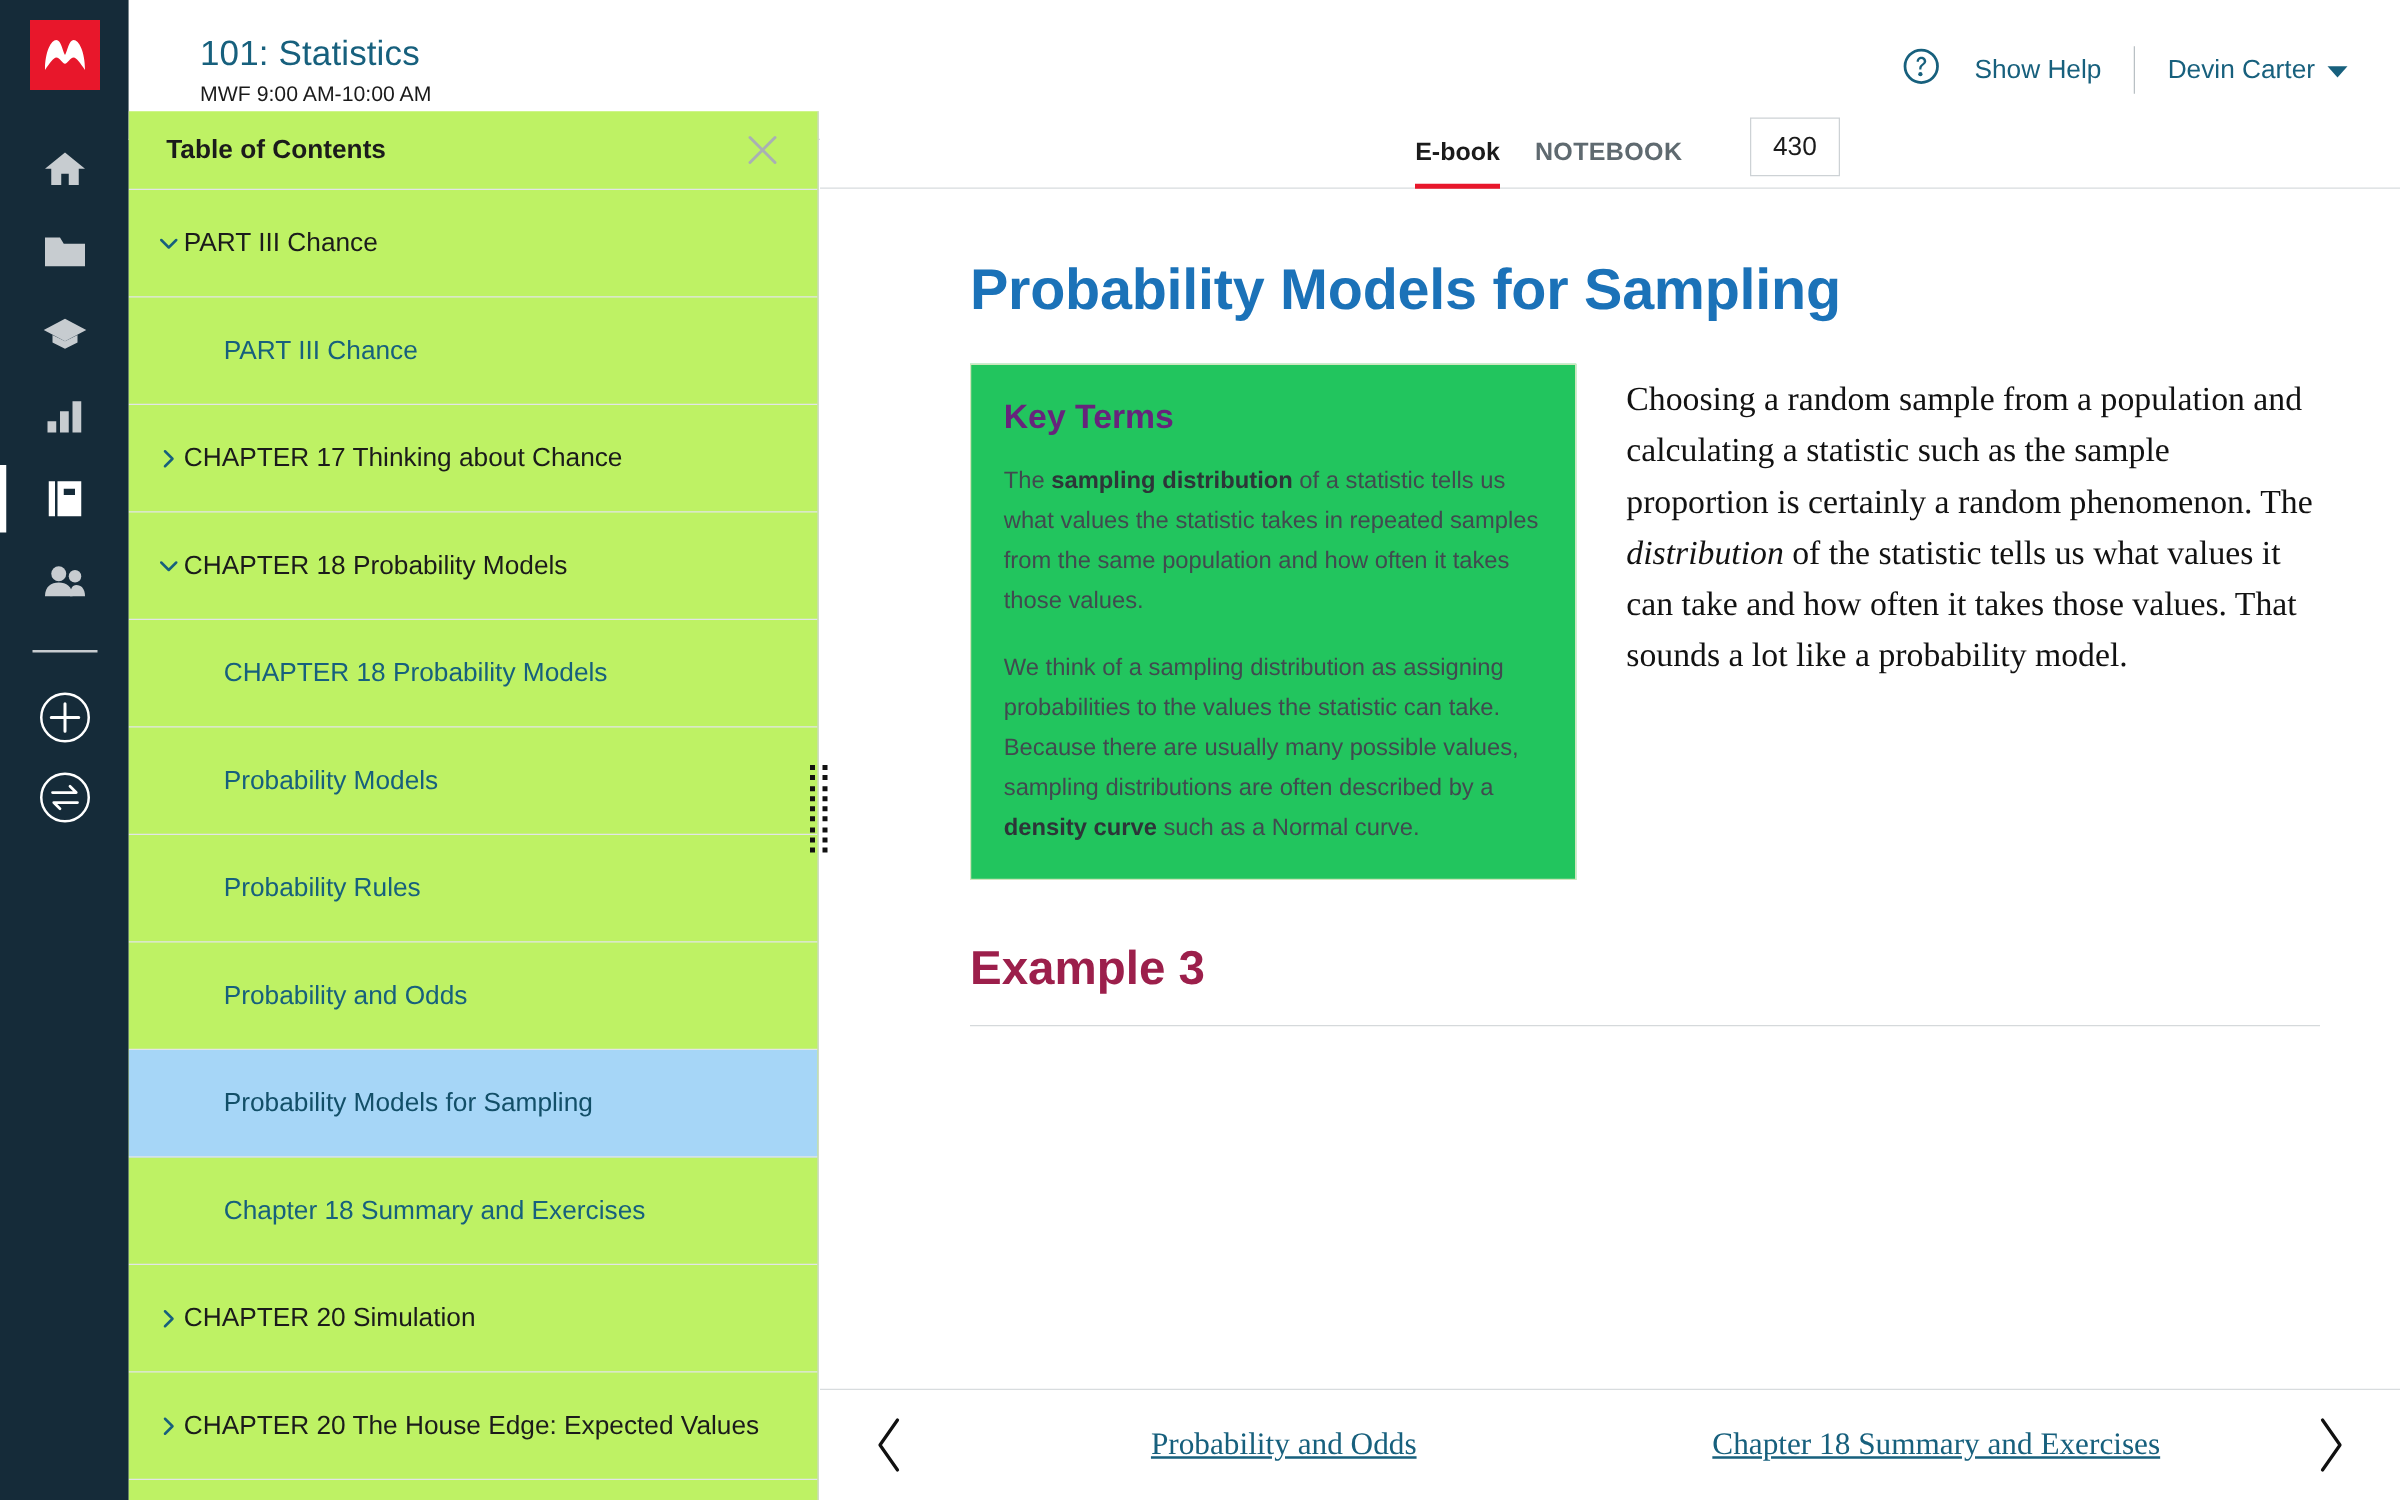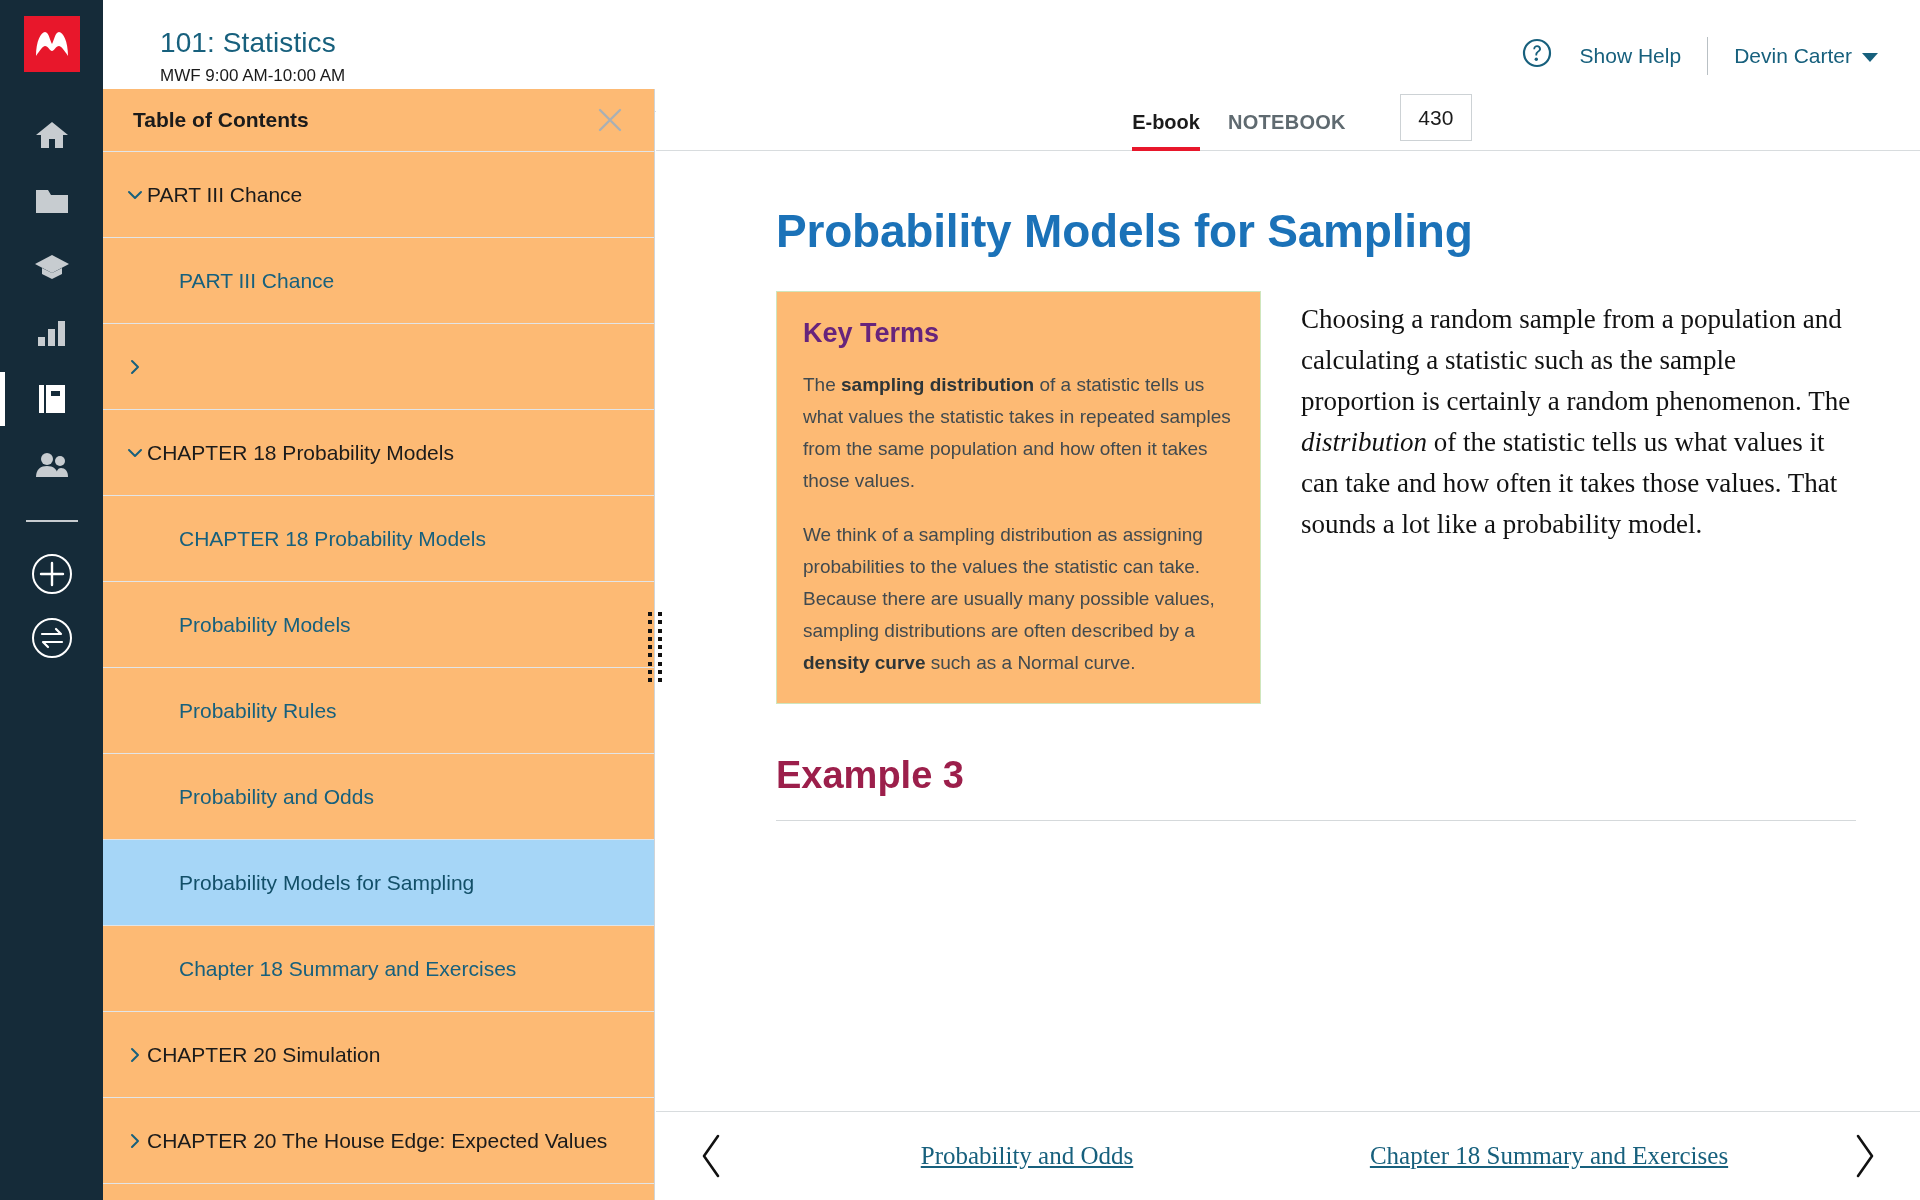--- a/index.html
+++ b/index.html
@@ -85,21 +85,21 @@
     border-left: 8px solid transparent;
     border-right: 8px solid transparent;
     border-top: 9px solid #17607d;
     margin-top: 3px;
   }
 
   
   #toc {
     position: absolute; left: 103px; top: 89px;
     width: 552px; height: 1111px;
-    background: #fdba74;
+    background: #bef264;
     border-right: 1px solid #cfd4d7;
     overflow: hidden;
   }
   #toc-header {
     height: 63px; border-bottom: 1px solid #e2e5e7;
     display: flex; align-items: center; padding: 0 28px 0 30px;
   }
   #toc-title { font-size: 21px; font-weight: bold; color: #1b1b1b; }
   #toc-close {
     margin-left: auto; cursor: pointer; line-height: 0;
@@ -363,20 +363,21 @@
         <div class="toc-row lvl2">
           <div class="spacer"></div>
           <div class="toc-label">PART III Chance</div>
         </div>
         <div class="toc-row lvl1">
           <div class="toc-chev">
             <svg width="20" height="20" viewBox="0 0 20 20">
               <path d="M7 4 L13 10 L7 16" fill="none" stroke="#17607d" stroke-width="2" stroke-linecap="round" stroke-linejoin="round"></path>
             </svg>
           </div>
+          <div class="toc-label">CHAPTER 17 Thinking about Chance</div>
         </div>
         <div class="toc-row lvl1">
           <div class="toc-chev">
             <svg width="20" height="20" viewBox="0 0 20 20">
               <path d="M4 7 L10 13 L16 7" fill="none" stroke="#17607d" stroke-width="2" stroke-linecap="round" stroke-linejoin="round"></path>
             </svg>
           </div>
           <div class="toc-label">CHAPTER 18 Probability Models</div>
         </div>
         <div class="toc-row lvl2">
@@ -451,21 +452,21 @@
       <div id="page-box">430</div>
     </div>
 
     <div id="scrollarea">
       <div id="page">
 
         <div id="doc-title" style="color: rgb(27, 114, 184);">Probability Models for Sampling</div>
 
         <div id="two-col">
 
-          <div id="keyterms" style="background: #fdba74;">
+          <div id="keyterms" style="background: #22c55e;">
             <div id="kt-title" style="color: rgb(103, 36, 124);">Key Terms</div>
             <div id="kt-body">
                 <div class="kt-p"><span>The </span><b>sampling distribution</b><span> of a statistic tells us what values the statistic takes in repeated samples from the same population and how often it takes those values.</span></div>
                 <div class="kt-p"><span>We think of a sampling distribution as assigning probabilities to the values the statistic can take. Because there are usually many possible values, sampling distributions are often described by a </span><b>density curve</b><span> such as a Normal curve.</span></div>
               </div>
           </div>
 
           <div id="body-col">
             <div id="body-p"><span>Choosing a random sample from a population and calculating a statistic such as the sample proportion is certainly a random phenomenon. The </span><i>distribution</i><span> of the statistic tells us what values it can take and how often it takes those values. That sounds a lot like a probability model.</span></div>
           </div>

